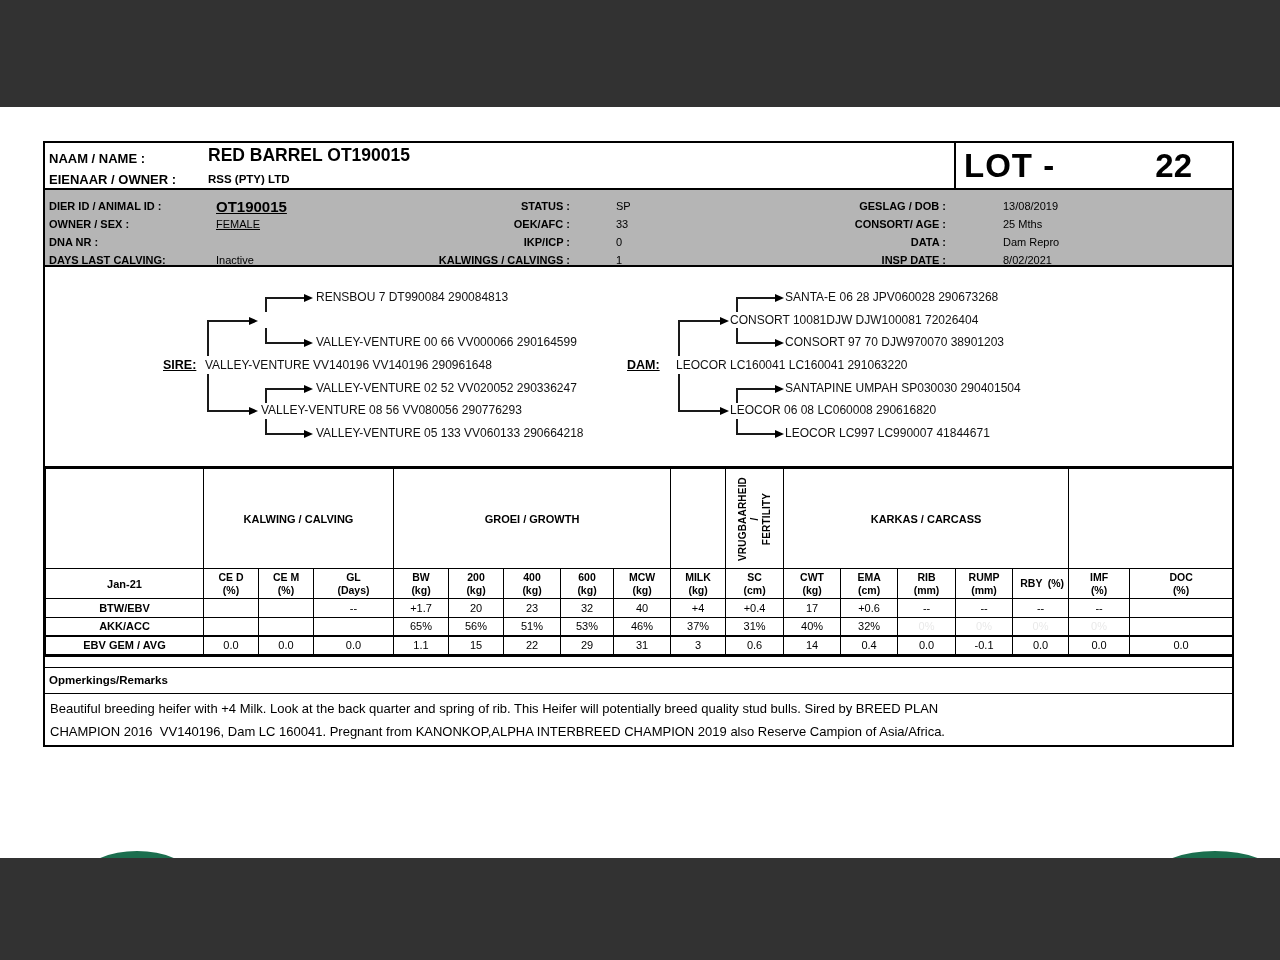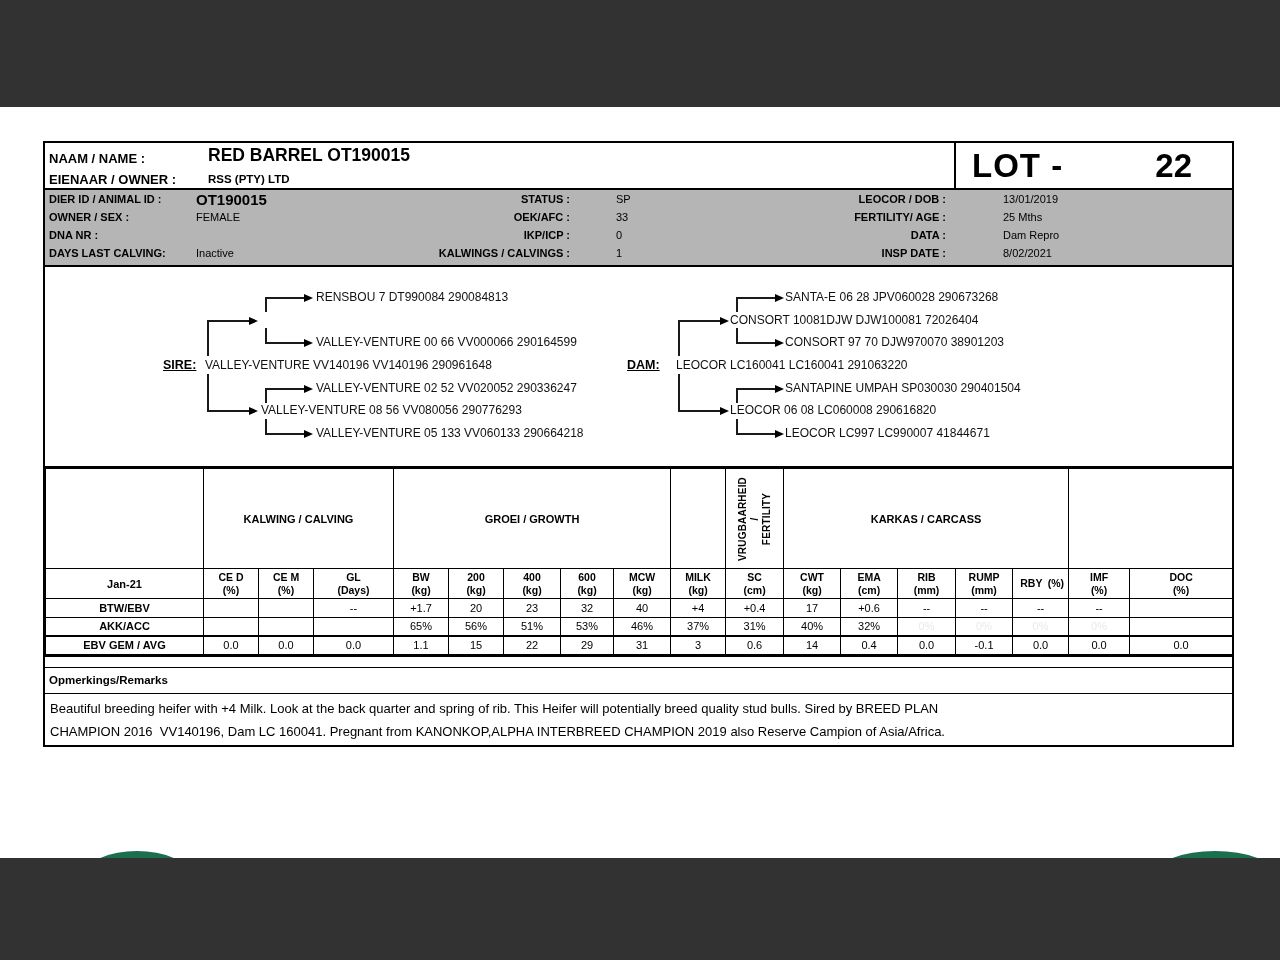--- a/index.html
+++ b/index.html
@@ -19,29 +19,29 @@
          border:2px solid #000; background:#fff; z-index:1; }
 
   
   .sec-head { position:relative; height:47px; border-bottom:2px solid #000; }
   .hl { position:absolute; left:4px; font-weight:bold; font-size:13px; white-space:nowrap; }
   .hv { position:absolute; left:163px; font-weight:bold; white-space:nowrap; }
   #name-label { top:8px; } #name-value { top:2px; font-size:17.5px; }
   #owner-label { top:29px; } #owner-value { top:30px; font-size:11.5px; }
   .lot-box { position:absolute; right:0; top:0; width:278px; height:45px;
              border-left:2px solid #000; display:flex; align-items:center; }
-  .lot-label { font-size:33px; font-weight:bold; padding-left:16px; letter-spacing:1px; }
+  .lot-label { font-size:33px; font-weight:bold; padding-left:8px; letter-spacing:1px; }
   .lot-num { font-size:33px; font-weight:bold; margin-left:auto; padding-right:40px; }
 
   
   .sec-info { position:relative; height:77px; border-bottom:2px solid #000;
-              background:var(--info-band); padding-top:3px; }
+              background:var(--info-band); padding-top:10px; }
   .info-row { position:relative; height:18px; }
   .ll { position:absolute; left:4px; font-weight:bold; font-size:11px; white-space:nowrap; }
-  .lv { position:absolute; left:151px; font-size:11px; white-space:nowrap; }
+  .lv { position:absolute; left:171px; font-size:11px; white-space:nowrap;text-decoration:underline; }
   .lv.big { font-size:15px; font-weight:bold; top:-2px; }
   .ml { position:absolute; left:255px; width:270px; text-align:right; font-weight:bold; font-size:11px; white-space:nowrap; }
   .mv { position:absolute; left:571px; font-size:11px; white-space:nowrap; }
   .rl { position:absolute; left:631px; width:270px; text-align:right; font-weight:bold; font-size:11px; white-space:nowrap; }
   .rv { position:absolute; left:958px; font-size:11px; white-space:nowrap; }
 
   
   .sec-ped { position:relative; height:201px; border-bottom:2px solid #000; font-size:12px; }
   .pr { position:absolute; height:16px; line-height:16px; white-space:nowrap; color:#111; }
   .ped-label { font-weight:bold; text-decoration:underline; font-size:12.5px; color:#000; }
@@ -99,29 +99,29 @@
       <span class="lot-num">22</span>
     </div>
   </div>
 
   <div class="sec-info">
     <div class="info-row">
       <span class="ll">DIER ID / ANIMAL ID :</span>
       <span class="lv big">OT190015</span>
       <span class="ml">STATUS :</span>
       <span class="mv">SP</span>
-      <span class="rl">LEOCOR / DOB :</span>
-      <span class="rv">13/01/2019</span>
+      <span class="rl">GESLAG / DOB :</span>
+      <span class="rv">13/08/2019</span>
     </div>
     <div class="info-row">
       <span class="ll">OWNER / SEX :</span>
       <span class="lv">FEMALE</span>
       <span class="ml">OEK/AFC :</span>
       <span class="mv">33</span>
-      <span class="rl">FERTILITY/ AGE :</span>
+      <span class="rl">CONSORT/ AGE :</span>
       <span class="rv">25 Mths</span>
     </div>
     <div class="info-row">
       <span class="ll">DNA NR :</span>
       <span class="lv"></span>
       <span class="ml">IKP/ICP :</span>
       <span class="mv">0</span>
       <span class="rl">DATA :</span>
       <span class="rv">Dam Repro</span>
     </div>

